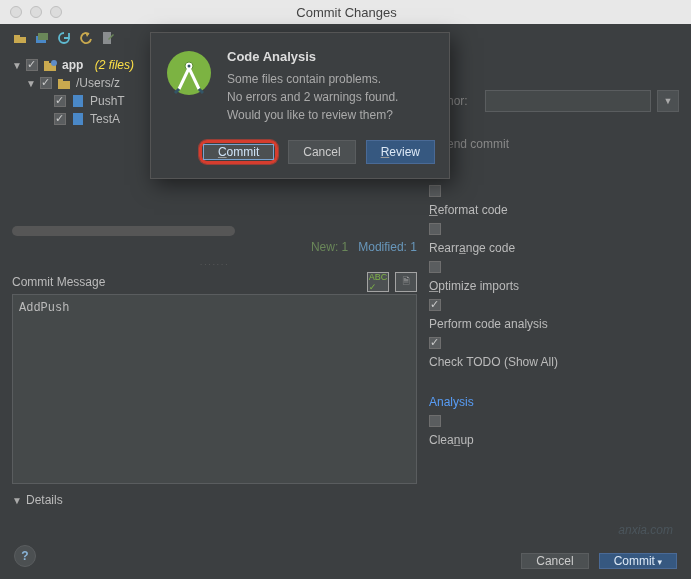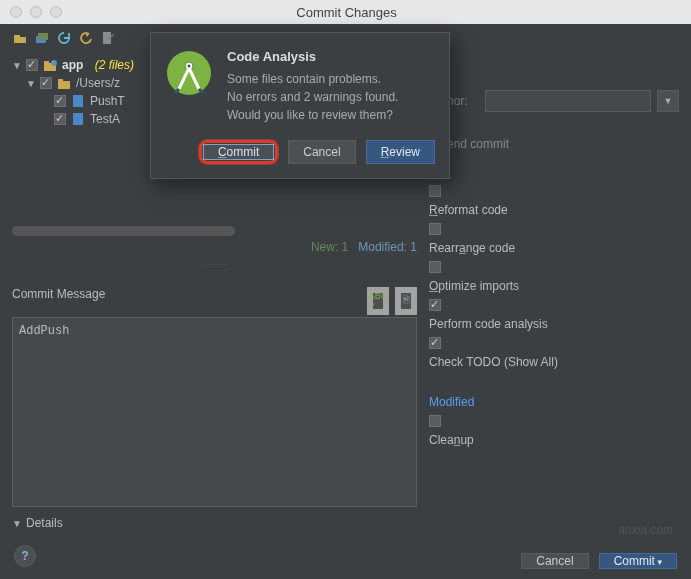--- a/index.html
+++ b/index.html
@@ -23,21 +23,21 @@
   .folder-icon { color: #c9a94f; }
   .file-icon { color: #4a88c7; }
   .gray-italic { color: #fde047; font-style: italic; }
   .scroll-stub { height: 10px; background: #565656; border-radius: 5px; margin: 4px 0 2px 0; width: 55%; }
   .resize-grip { text-align: center; color: #666; font-size: 8px; letter-spacing: 2px; height: 10px; }
   .stats { text-align: right; padding: 2px 0 6px 0; }
   .new { color: #6a8759; }
   .mod { color: #6897bb; }
   .section-hdr { display: flex; align-items: center; justify-content: space-between; padding: 2px 0; }
   .hdr-icons { display: flex; gap: 6px; }
-  .hdr-btn { width: 22px; height: 28px; background: #4c5052; border: 6px solid #a3a3a3; display: flex; align-items: center; justify-content: center; color: #7fb347; font-size: 9px; margin-top: 15px; }
+  .hdr-btn { width: 22px; height: 20px; background: #4c5052; border: 1px solid #a3a3a3; display: flex; align-items: center; justify-content: center; color: #7fb347; font-size: 9px; }
   .textarea { width: 100%; height: 190px; background: #45494a; border: 1px solid #5a5d5f; color: #bbb; padding: 6px; resize: none; outline: none; font-family: Liberation Mono, monospace; }
   .details-row { display: flex; align-items: center; gap: 4px; padding: 6px 0; }
   .bottom { position: absolute; bottom: 10px; right: 14px; display: flex; gap: 10px; }
   .btn { background: #4c5052; border: 1px solid #5a5d5f; color: #ccc; padding: 0 14px; cursor: pointer; }
   .btn.primary { background: #365880; border-color: #4a6a96; color: #dce8f5; }
   .btn.split::after { content: " ▾"; font-size: 9px; }
   .help { position: absolute; bottom: 12px; left: 14px; width: 22px; height: 22px; border-radius: 50%; background: #4c5052; border: 1px solid #5a5d5f; color: #8ab4d8; display: flex; align-items: center; justify-content: center; font-weight: bold; }
   .right-field-row { display: flex; align-items: center; gap: 6px; margin: 4px 0; }
   .right-select { flex: 1; height: 22px; background: #45494a; border: 1px solid #5a5d5f; }
   .right-chev { width: 22px; height: 22px; background: #4c5052; border: 1px solid #5a5d5f; display: flex; align-items: center; justify-content: center; color: #aaa; font-size: 9px; }
@@ -193,21 +193,21 @@
       <span class="cb"></span>
       <span><span class="u">O</span>ptimize imports</span>
     </div>
     <div class="check-row">
       <span class="cb checked"></span>
       <span>Perform code analysis</span>
     </div>
     <div class="check-row">
       <span class="cb checked"></span>
       <span>Check TODO (Show All)</span>&nbsp;
-      <span class="link">Modified</span>
+      <span class="link">Analysis</span>
     </div>
     <div class="check-row">
       <span class="cb"></span>
       <span>Clea<span class="u">n</span>up</span>
     </div>
   </div>
 </div>
 
 <div class="help">?</div>
 <div class="watermark">anxia.com</div>

